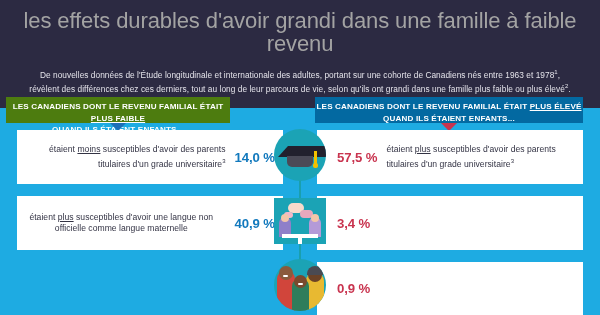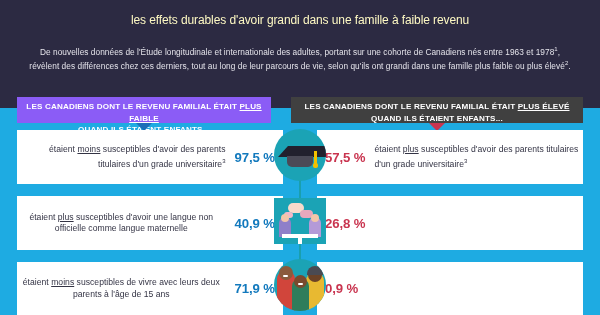--- a/index.html
+++ b/index.html
@@ -17,43 +17,43 @@
     background:#2c2a42;
     text-align:center;
     box-sizing:border-box;
     padding-top:7px;
   }
   .title-main{
     font-size:20.5px;font-weight:bold;color:#ffffff;
     letter-spacing:-0.2px;line-height:25px;margin:0;
   }
   .title-sub{
-    font-size:12px;font-weight:normal;color:#fef9c3;
+    font-size:22px;font-weight:normal;color:#a3a3a3;
     letter-spacing:-0.1px;line-height:23px;margin:2px 0 12px 0;
   }
   .intro{
     margin:9px auto 0 auto;width:572px;
     font-size:8.3px;line-height:11.4px;color:#e4e3ea;
     letter-spacing:0.05px;
   }
   .intro sup{font-size:6px;}
 
   
   .banner{
     position:absolute;top:97px;
     box-sizing:border-box;
     text-align:center;
     color:#ffffff;
     font-size:8.1px;font-weight:bold;
     letter-spacing:0.15px;line-height:11.5px;
     padding-top:4px;
   }
   .banner .u{text-decoration:underline;}
-  .banner-left{left:17px;width:254px;height:26px;background:#8b5cf6;}
-  .banner-right{right:17px;width:292px;height:26px;background:#404040;}
+  .banner-left{left:6px;width:224px;height:26px;background:#4d7c0f;}
+  .banner-right{right:17px;width:268px;height:26px;background:#0369a1;}
   .banner-left .tri{
     position:absolute;left:50%;margin-left:-8px;bottom:-8px;
     width:0;height:0;border-left:8px solid transparent;border-right:8px solid transparent;
     border-top:8px solid #1d6fb8;
   }
   .banner-right .tri{
     position:absolute;left:50%;margin-left:-8px;bottom:-8px;
     width:0;height:0;border-left:8px solid transparent;border-right:8px solid transparent;
     border-top:8px solid #c9344f;
   }
@@ -80,21 +80,21 @@
   .stat-text sup{font-size:6px;}
   .t-right{text-align:right;}
   .t-left{text-align:left;}
   .t-center{text-align:center;}
 
   .pct{
     font-size:13.2px;font-weight:bold;white-space:nowrap;
     letter-spacing:-0.1px;
   }
   .pct-blue{color:#1279bd;margin-left:9px;}
-  .pct-red{color:#c9344f;margin-right:9px;}
+  .pct-red{color:#c9344f;margin-right:9px;margin-left:12px;}
 
   
   .connector{
     position:absolute;left:299px;top:148px;width:2px;height:140px;
     background:#1a9fae;
   }
   .icon-wrap{
     position:absolute;left:50%;transform:translateX(-50%);
     z-index:5;
   }
@@ -175,49 +175,43 @@
     <div class="tri"></div>
   </div>
 
   <div class="connector"></div>
 
   <div class="row row-1">
     <div class="card card-left">
       <div class="stat-text t-right">
         <span>étaient </span><span class="u">moins</span><span> susceptibles d'avoir des parents titulaires d'un grade universitaire</span><sup>3</sup>
       </div>
-      <div class="pct pct-blue">97,5 %</div>
+      <div class="pct pct-blue">14,0 %</div>
     </div>
     <div class="card card-right">
       <div class="pct pct-red">57,5 %</div>
       <div class="stat-text t-left">
         <span>étaient </span><span class="u">plus</span><span> susceptibles d'avoir des parents titulaires d'un grade universitaire</span><sup>3</sup>
       </div>
     </div>
   </div>
 
   <div class="row row-2">
     <div class="card card-left">
       <div class="stat-text t-center">
         <span>étaient </span><span class="u">plus</span><span> susceptibles d'avoir une langue non officielle comme langue maternelle</span>
       </div>
       <div class="pct pct-blue">40,9 %</div>
     </div>
     <div class="card card-right">
-      <div class="pct pct-red">26,8 %</div>
+      <div class="pct pct-red">3,4 %</div>
     </div>
   </div>
 
   <div class="row row-3">
-    <div class="card card-left">
-      <div class="stat-text t-center">
-        <span>étaient </span><span class="u">moins</span><span> susceptibles de vivre avec leurs deux parents à l'âge de 15 ans</span>
-      </div>
-      <div class="pct pct-blue">71,9 %</div>
-    </div>
     <div class="card card-right">
       <div class="pct pct-red">0,9 %</div>
     </div>
   </div>
 
   <div class="icon-wrap icon-1">
     <div class="circ">
       <div class="cap-mortar"></div>
       <div class="cap-body"></div>
       <div class="cap-tassel"></div>

